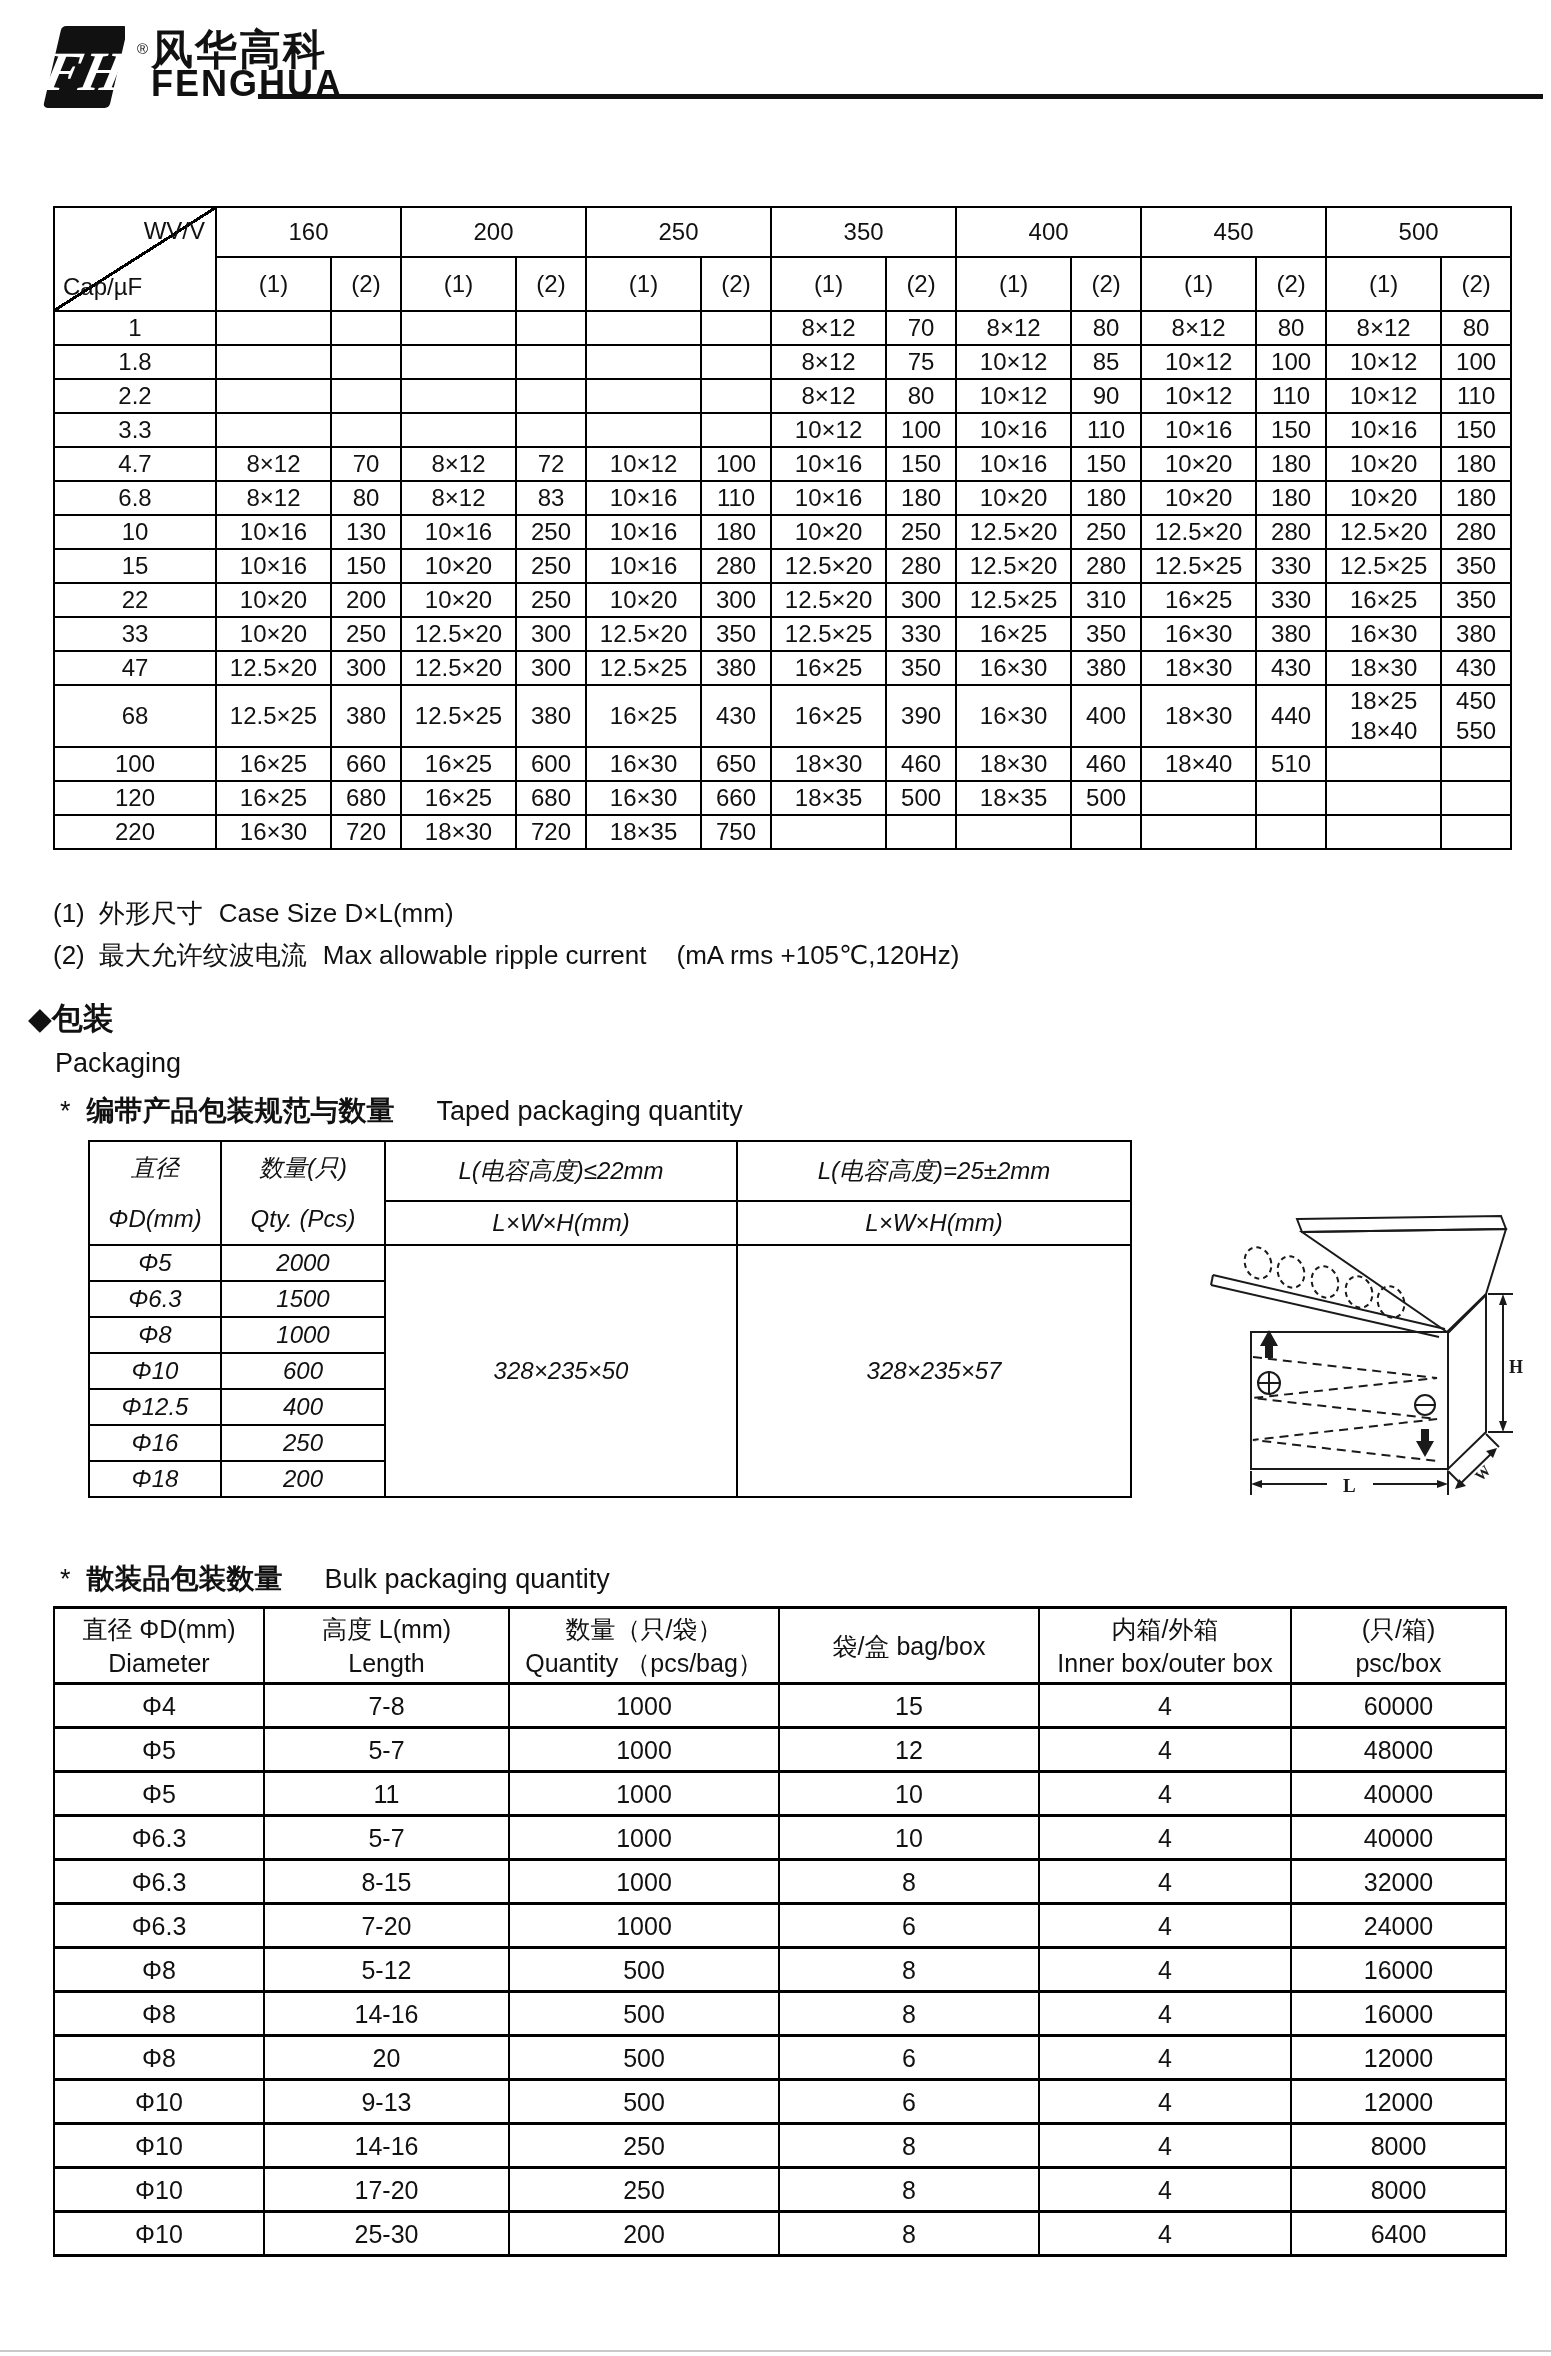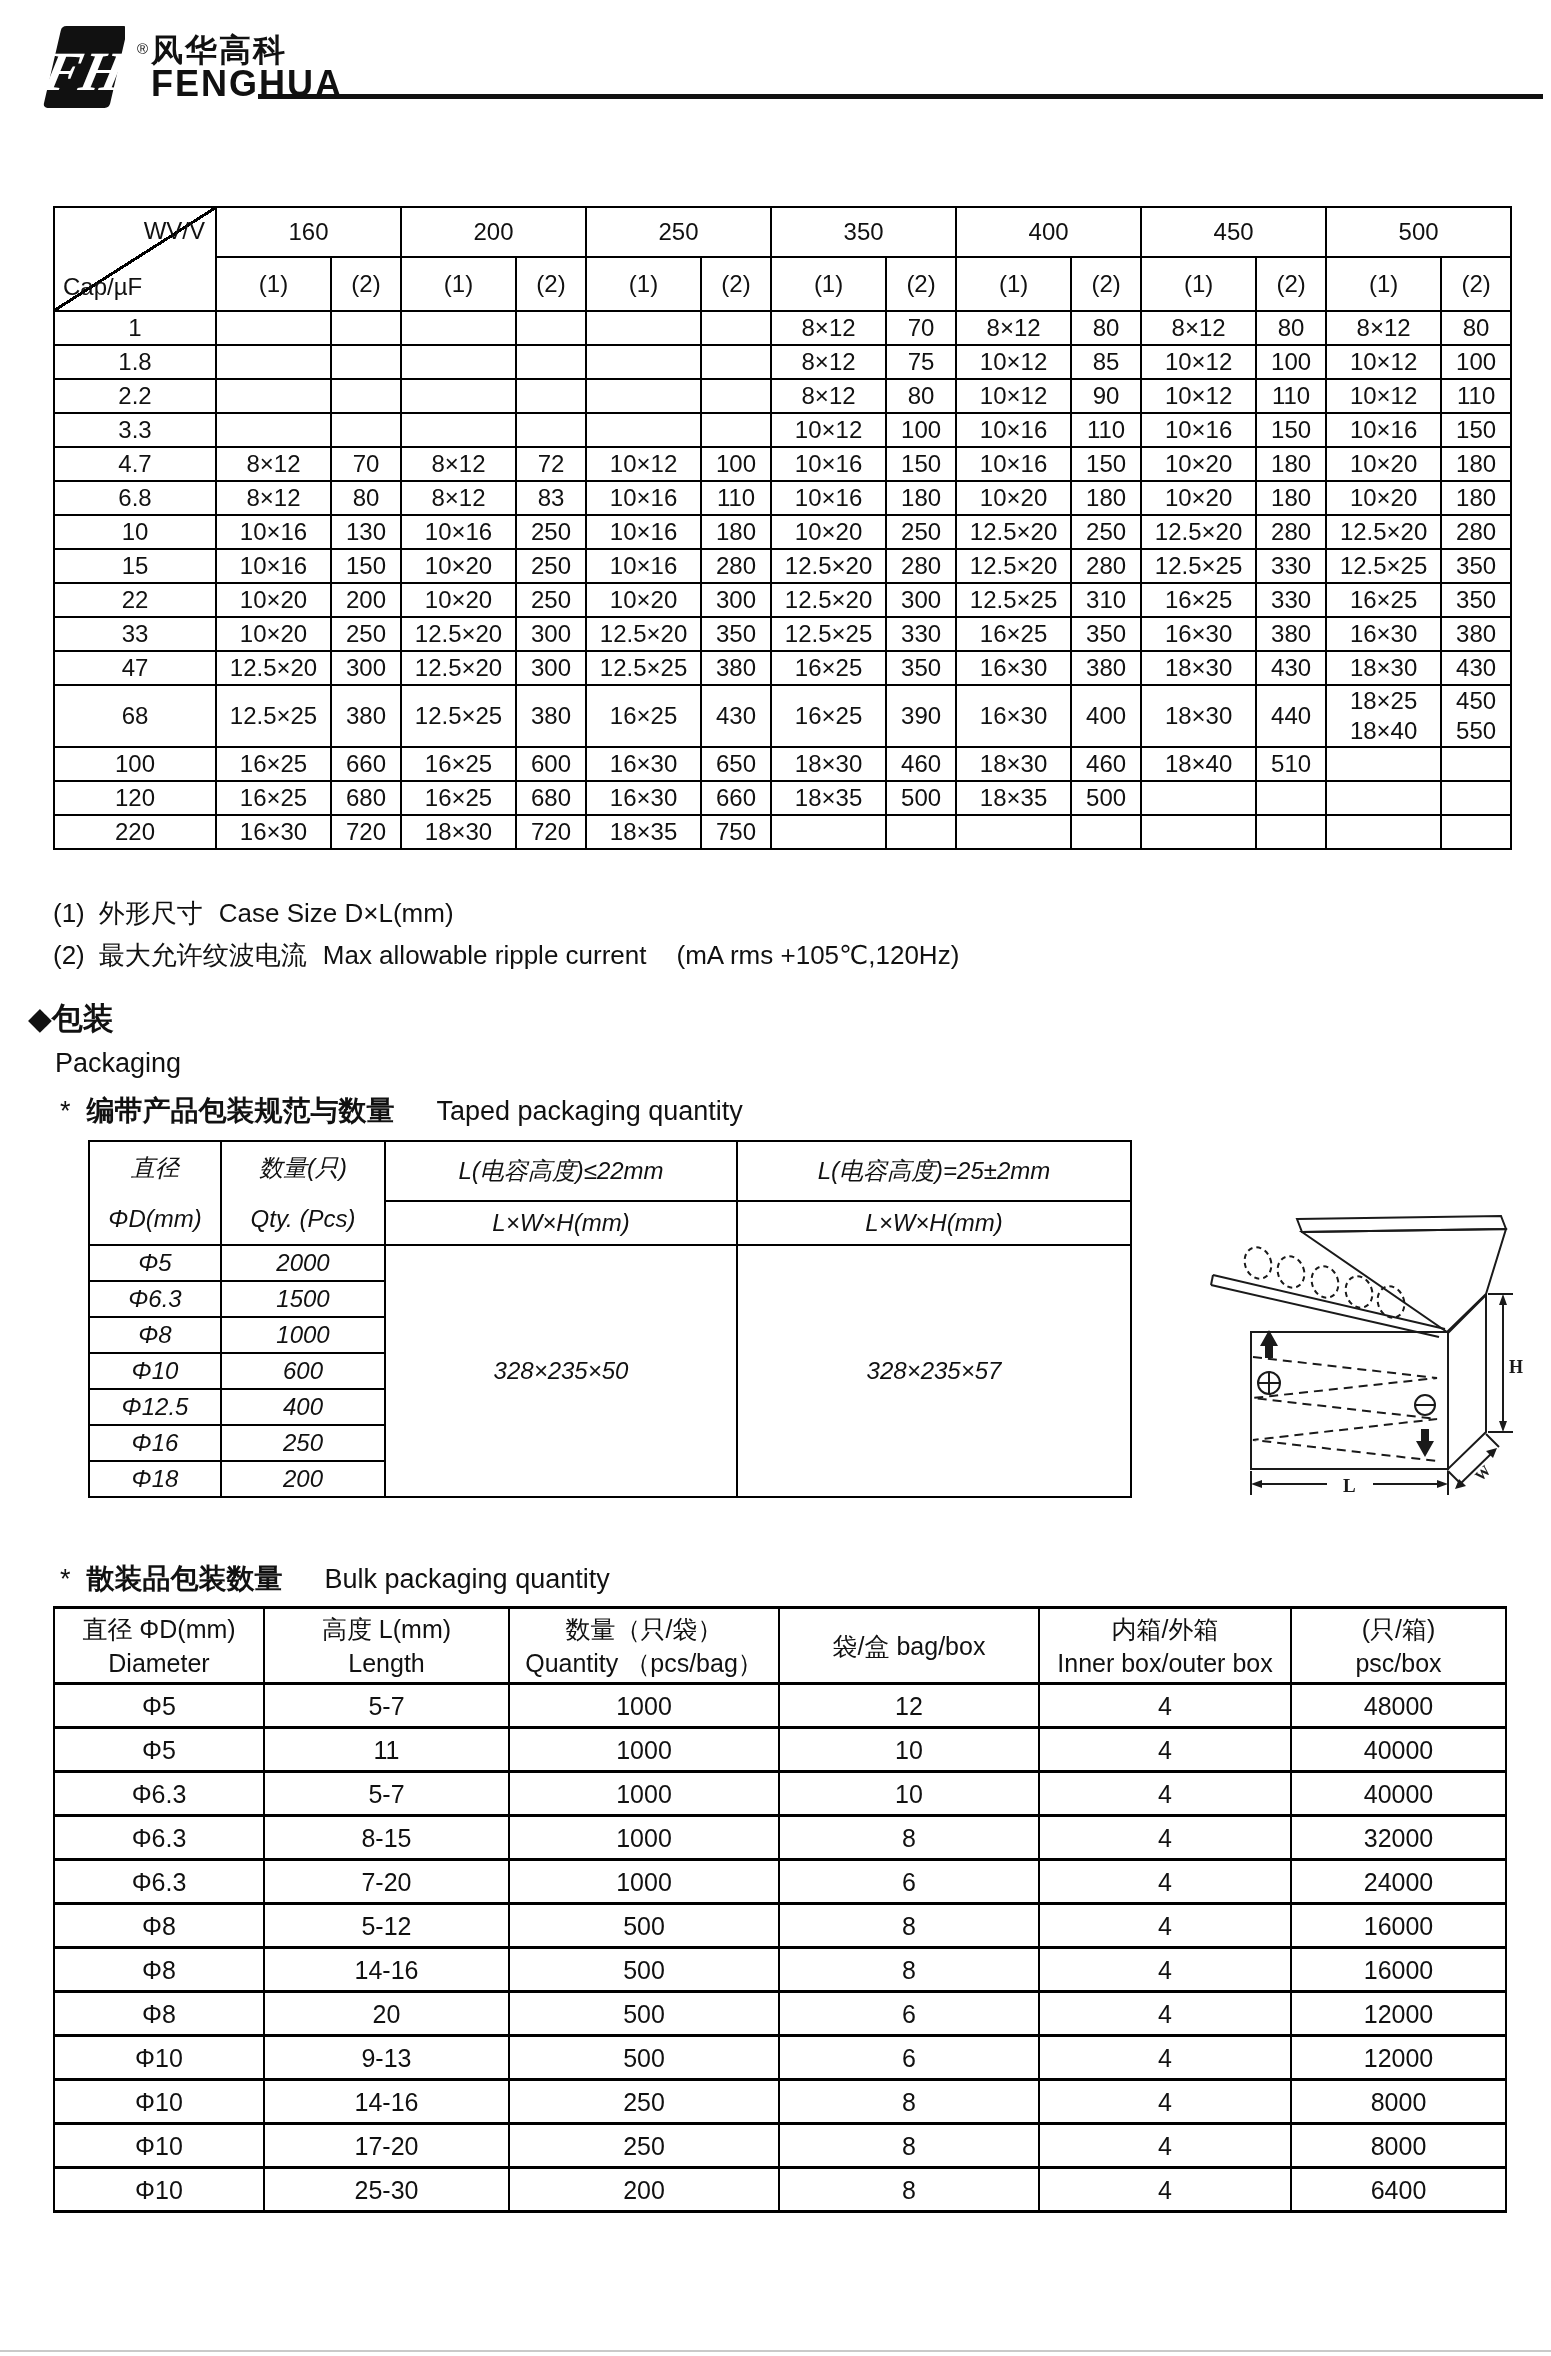--- a/index.html
+++ b/index.html
@@ -7,21 +7,21 @@
   .page {
     position:relative; width:1551px; height:2356px; background:#ffffff;
     font-family:"Liberation Sans","DejaVu Sans",sans-serif; color:#111;
     overflow:hidden; margin:0 auto;
   }
   
   .brand { position:absolute; left:33px; top:22px; display:flex; align-items:flex-start; }
   .brand-mark { position:relative; width:92px; height:90px; }
   .reg { position:absolute; left:104px; top:18px; font-size:15px; }
   .brand-text { margin-left:26px; margin-top:10px; }
-  .brand-cn { font-size:32px; font-weight:bold; letter-spacing:2px; line-height:36px; }
+  .brand-cn { font-size:42px; font-weight:bold; letter-spacing:2px; line-height:36px; }
   .brand-en { font-size:36px; font-weight:bold; letter-spacing:2px; line-height:32px; }
   .doc-title { position:absolute; right:47px; top:50px; font-size:34px; font-weight:bold; letter-spacing:0.5px; }
   .head-rule { position:absolute; left:258px; top:94px; width:1285px; height:5px; background:#111; }
   
   table { border-collapse:collapse; table-layout:fixed; background:#fff; }
   .ratings { position:absolute; left:53px; top:206px; width:1457px; }
   .ratings th, .ratings td {
     border:2px solid #000; text-align:center; vertical-align:middle;
     font-size:24px; font-weight:normal; white-space:pre-line; line-height:30px; padding:0 2px;
   }
@@ -591,20 +591,28 @@
           <div>Inner box/outer box</div>
         </th>
         <th>
           <div>(只/箱)</div>
           <div>psc/box</div>
         </th>
       </tr>
     </thead>
     <tbody>
         <tr>
+          <td>Φ4</td>
+          <td>7-8</td>
+          <td>1000</td>
+          <td>15</td>
+          <td>4</td>
+          <td>60000</td>
+        </tr>
+        <tr>
           <td>Φ5</td>
           <td>5-7</td>
           <td>1000</td>
           <td>12</td>
           <td>4</td>
           <td>48000</td>
         </tr>
         <tr>
           <td>Φ5</td>
           <td>11</td>

